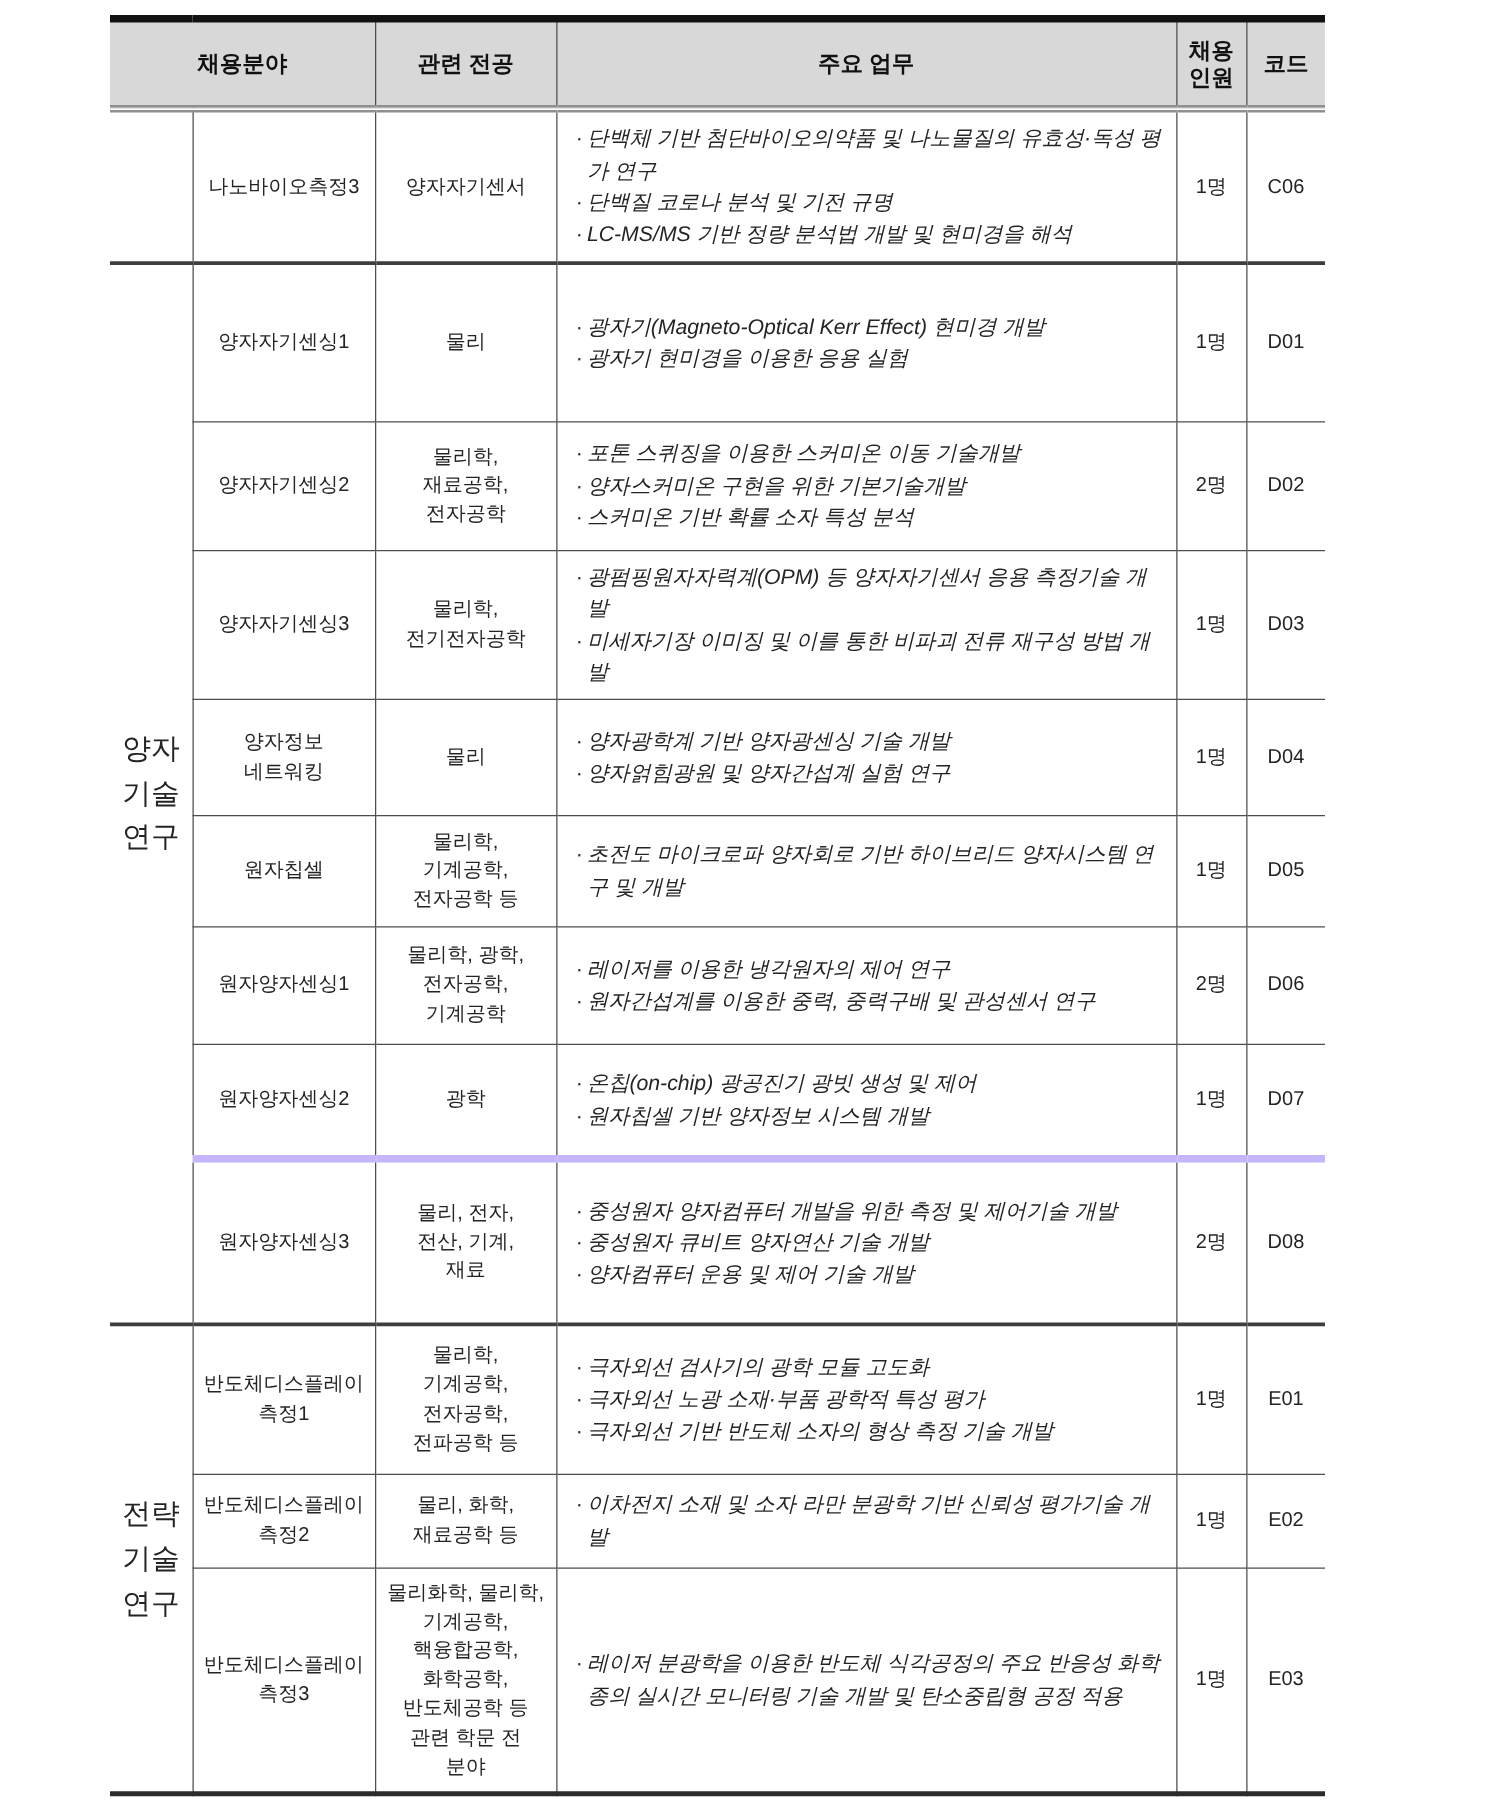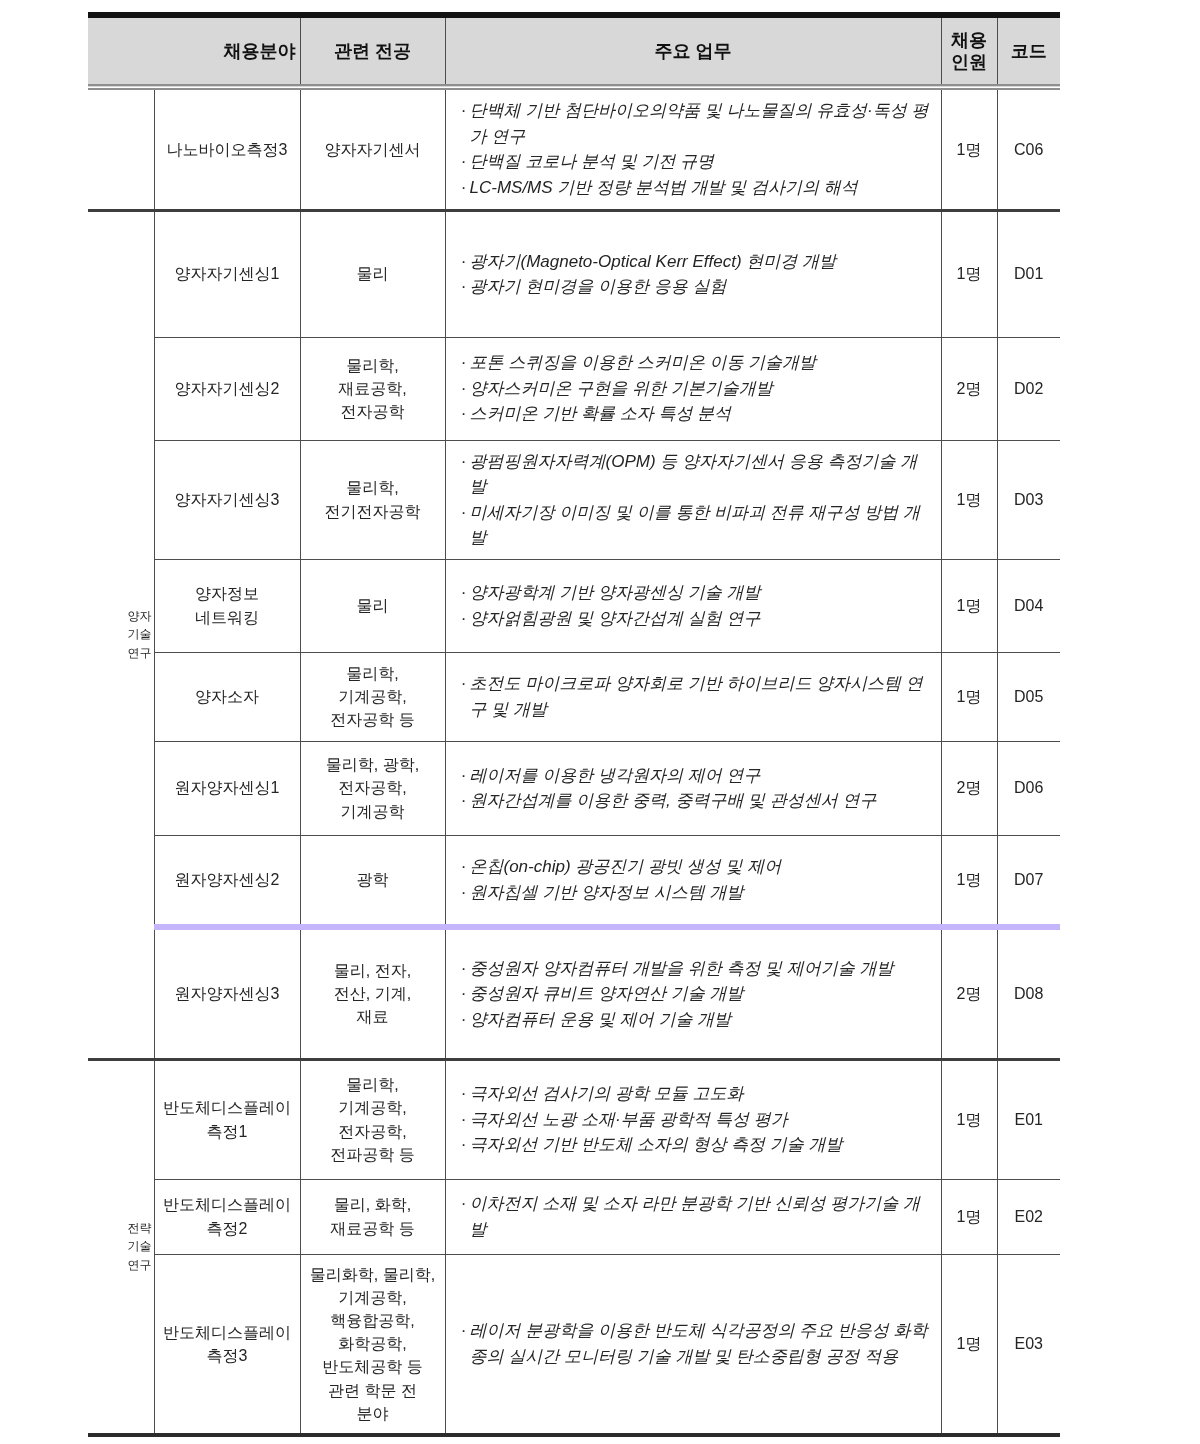--- a/index.html
+++ b/index.html
@@ -35,21 +35,21 @@
   col.c-major  { width: 145px; }
   col.c-duties { width: 496px; }
   col.c-count  { width: 56px; }
   col.c-code   { width: 63px; }
 
   th, td {
     border: 1px solid #4d4d4d;
     vertical-align: middle;
     padding: 4px 4px;
   }
-  .col-group, th.first { border-left: none; text-align: right; }
+  .col-group, th.first { border-left: none; }
   .col-code,  th.last  { border-right: none; }
 
   thead th {
     background: #d8d8d8;
     border-bottom: 6px double #8f8f8f;
     font-size: 18px;
     font-weight: bold;
     color: #111111;
     text-align: center;
     white-space: pre-line;
@@ -63,21 +63,21 @@
     line-height: 1.45;
     white-space: pre-line;
   }
   td.col-duties {
     text-align: left;
     white-space: normal;
     padding: 8px 8px 8px 12px;
     font-size: 17px;
   }
   td.col-group {
-    font-size: 12px;
+    font-size: 23px;
     line-height: 1.55;
     padding: 2px;
   }
   .duty {
     display: flex;
     align-items: flex-start;
     line-height: 1.5;
   }
   .duty .bullet {
     flex: 0 0 12px;
@@ -137,21 +137,21 @@
             <div class="duty">
               <span class="bullet">·</span>
               <span class="txt">단백체 기반 첨단바이오의약품 및 나노물질의 유효성·독성 평가 연구</span>
             </div>
             <div class="duty">
               <span class="bullet">·</span>
               <span class="txt">단백질 코로나 분석 및 기전 규명</span>
             </div>
             <div class="duty">
               <span class="bullet">·</span>
-              <span class="txt">LC-MS/MS 기반 정량 분석법 개발 및 검사기의 해석</span>
+              <span class="txt">LC-MS/MS 기반 정량 분석법 개발 및 현미경을 해석</span>
             </div>
           </td>
           <td class="col-count">1명</td>
           <td class="col-code">C06</td>
         </tr>
         <tr>
           <td class="col-group" rowspan="8">양자
 기술
 연구</td>
           <td class="col-field">양자자기센싱1</td>
@@ -219,21 +219,21 @@
             </div>
             <div class="duty">
               <span class="bullet">·</span>
               <span class="txt">양자얽힘광원 및 양자간섭계 실험 연구</span>
             </div>
           </td>
           <td class="col-count">1명</td>
           <td class="col-code">D04</td>
         </tr>
         <tr>
-          <td class="col-field">양자소자</td>
+          <td class="col-field">원자칩셀</td>
           <td class="col-major">물리학,
 기계공학,
 전자공학 등</td>
           <td class="col-duties">
             <div class="duty">
               <span class="bullet">·</span>
               <span class="txt">초전도 마이크로파 양자회로 기반 하이브리드 양자시스템 연구 및 개발</span>
             </div>
           </td>
           <td class="col-count">1명</td>

